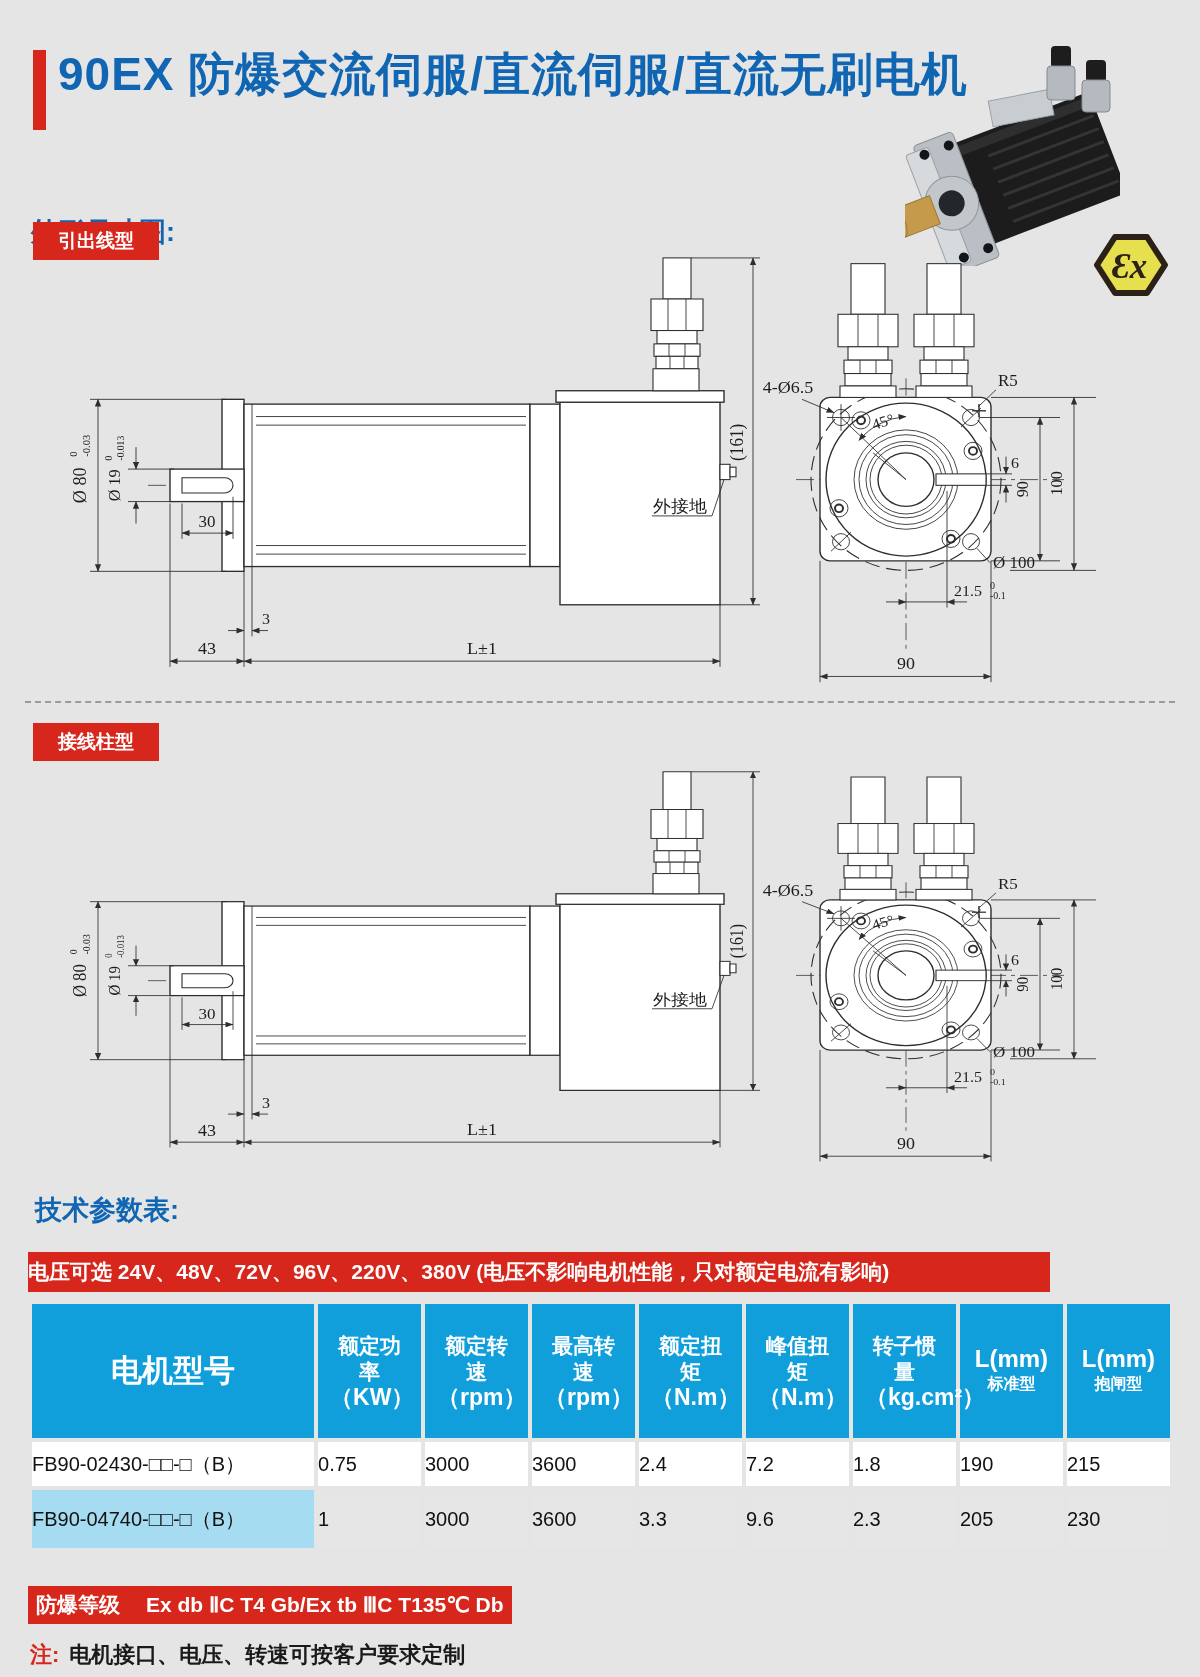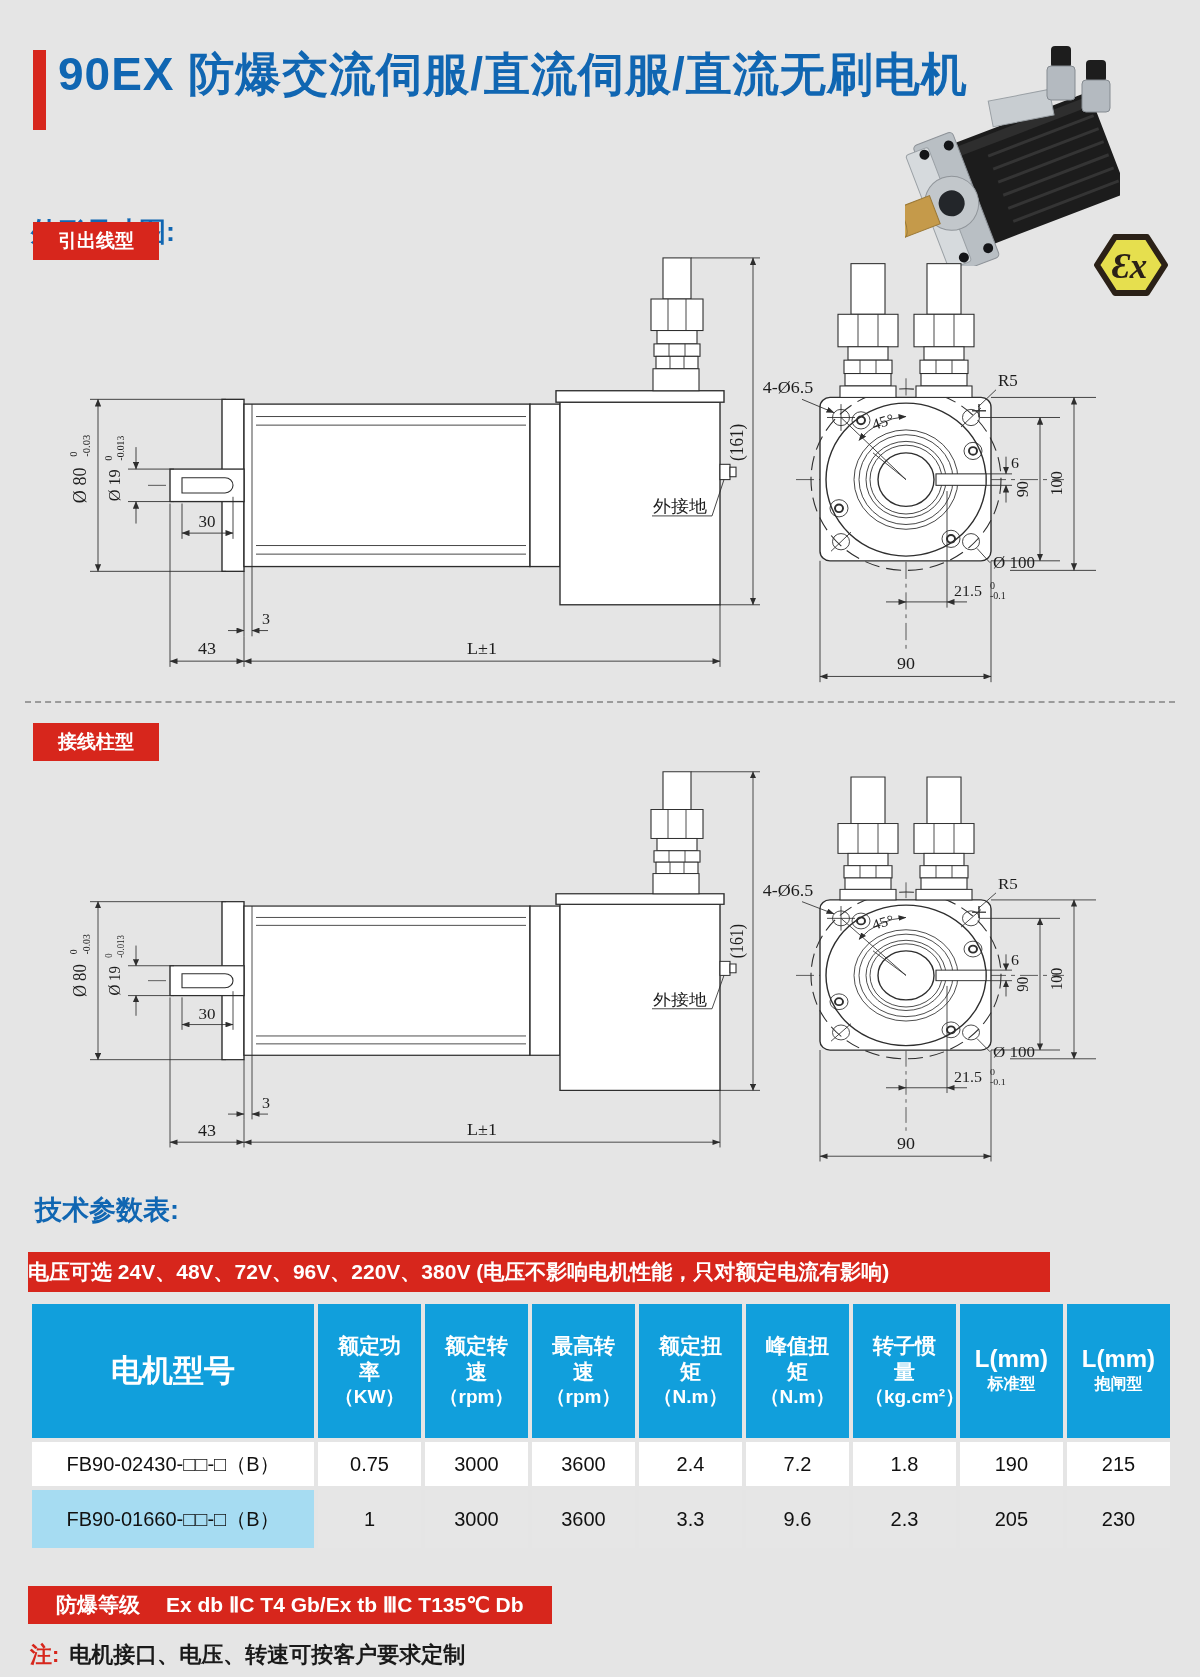--- a/index.html
+++ b/index.html
@@ -30,32 +30,32 @@
   .cl{stroke:#444;fill:none;stroke-width:0.9;stroke-dasharray:18 5 4 5;}
   .dsh{stroke:#2e2e2e;fill:none;stroke-width:1.1;stroke-dasharray:15 7;}
   .dim{font-family:"Liberation Serif", serif;fill:#1d1d1d;}
   
   #voltage-banner{left:28px;top:1252px;width:1022px;height:40px;background:#d7261c;color:#fff;
        font-size:21px;font-weight:bold;line-height:40px;white-space:nowrap;}
   
   #spec-table{left:28px;top:1300px;width:1146px;border-collapse:separate;border-spacing:4px;table-layout:fixed;}
   #spec-table th{background:#119fdc;color:#fff;font-weight:bold;height:110px;vertical-align:middle;padding:12px;}
   #spec-table th .l1{font-size:21px;line-height:26px;}
-  #spec-table th .l2{font-size:19px;line-height:24px;font-weight:bold;}
+  #spec-table th .l2{font-size:23px;line-height:24px;font-weight:bold;}
   #spec-table th.th-model .l1{font-size:31px;}
   #spec-table th.th-L .l1{font-size:24px;}
   #spec-table th.th-L .l2{font-size:16px;}
-  #spec-table td{text-align:center;font-size:20px;color:#111;padding:0;}
+  #spec-table td{font-size:20px;color:#111;padding:0;}
   #spec-table tr.r1 td{height:44px;background:#ffffff;}
   #spec-table tr.r2 td{height:58px;background:#e6e6e6;}
   #spec-table tr.r2 td:first-child{background:#a6dcf2;}
   #spec-table td.model-cell{font-size:20px;}
   
   #rating-banner{left:28px;top:1586px;background:#d7261c;color:#fff;font-size:21px;font-weight:bold;
-       height:38px;line-height:38px;padding:0 28px;white-space:nowrap;display:inline-block;}
+       height:38px;line-height:38px;padding:0 8px;white-space:nowrap;display:inline-block;}
   #rating-banner .gap{display:inline-block;width:26px;}
   #note-line{left:30px;top:1640px;font-size:22px;font-weight:bold;white-space:nowrap;}
   #note-line .pfx{color:#d7261c;margin-right:10px;}
 </style>
 </head>
 <body>
 
 <div id="page">
 
   <div class="abs" id="title-bar"></div>
@@ -368,21 +368,21 @@
       <td>0.75</td>
       <td>3000</td>
       <td>3600</td>
       <td>2.4</td>
       <td>7.2</td>
       <td>1.8</td>
       <td>190</td>
       <td>215</td>
     </tr>
     <tr class="r2">
-      <td class="model-cell">FB90-01660-□□-□（B）</td>
+      <td class="model-cell">FB90-04740-□□-□（B）</td>
       <td>1</td>
       <td>3000</td>
       <td>3600</td>
       <td>3.3</td>
       <td>9.6</td>
       <td>2.3</td>
       <td>205</td>
       <td>230</td>
     </tr>
   </tbody>

